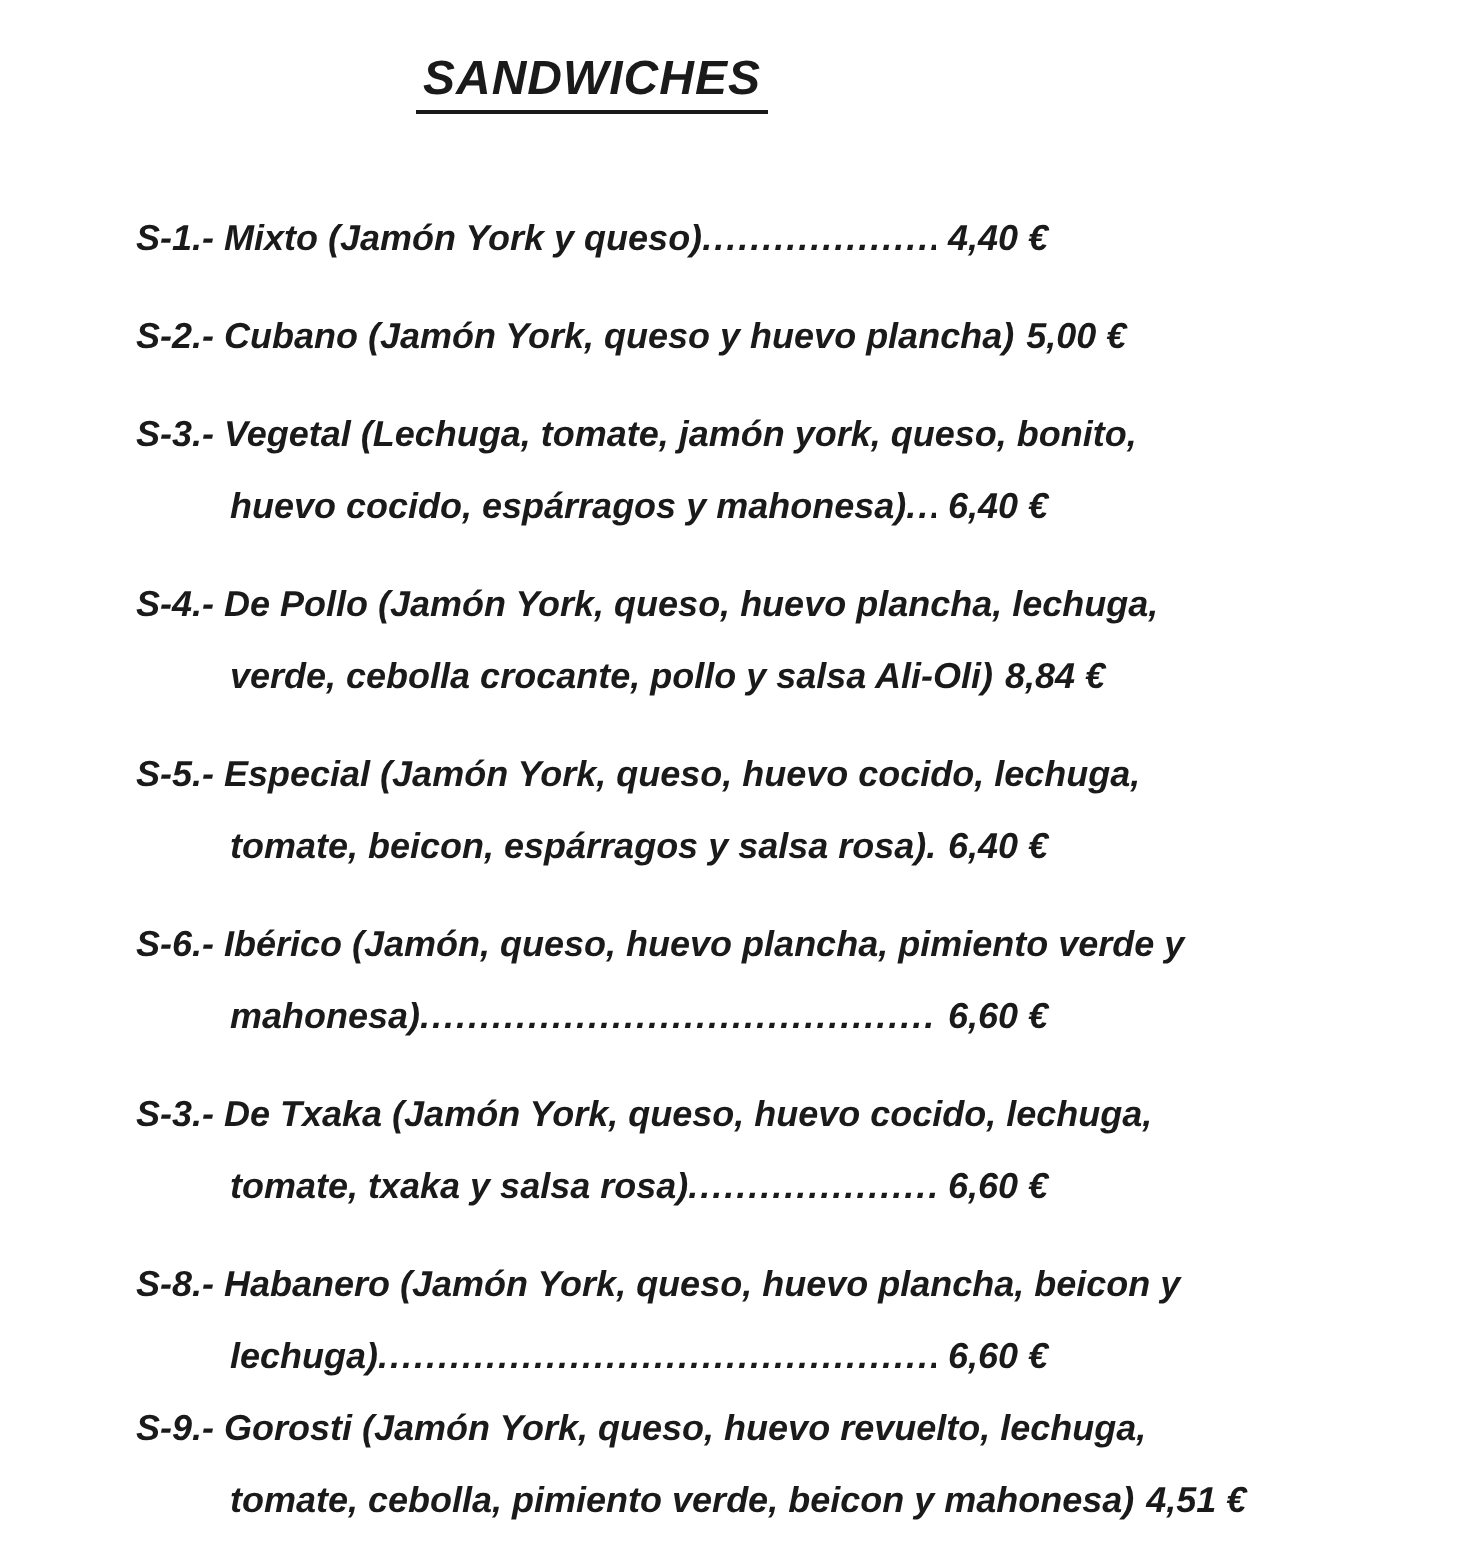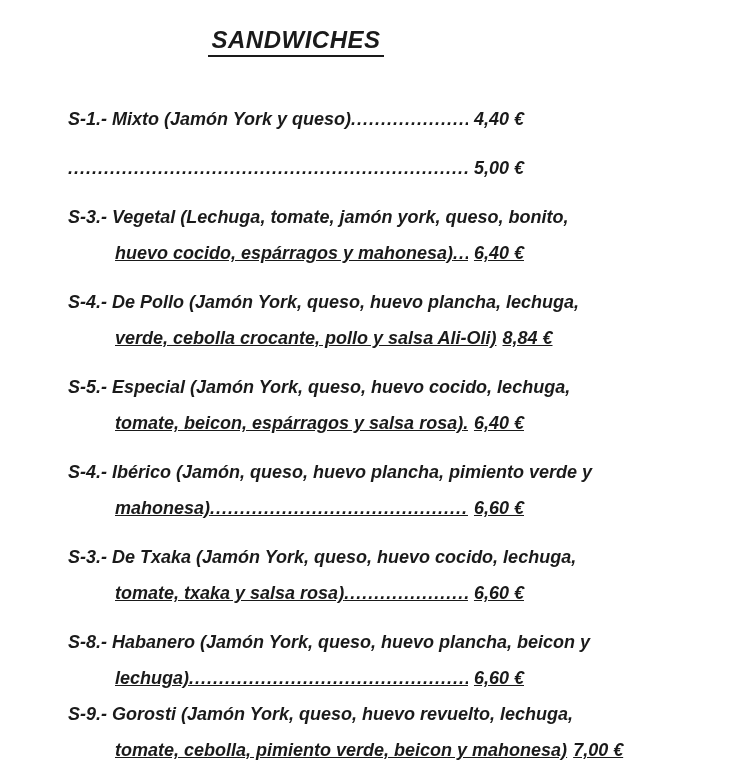--- a/index.html
+++ b/index.html
@@ -44,21 +44,20 @@
     margin-top: -13px; 
   }
   .line {
     display: flex;
     align-items: baseline;
     line-height: 36px;
     font-size: 18px;
   }
   .line.indent {
     padding-left: 47px;
-    text-decoration: underline;
   }
   .text {
     white-space: pre;
     flex: 0 0 auto;
   }
   .leader {
     flex: 1 1 auto;
     min-width: 0;
     overflow: hidden;
     white-space: nowrap;
@@ -82,20 +81,21 @@
     <div class="line line1">
       <span class="text">S-1.- Mixto (Jamón York y queso)</span>
       <span class="leader">........................................................................................................................................................</span>
       <span class="price">4,40 €</span>
     </div>
 
   </div>
 
   <div class="item">
     <div class="line line1">
+      <span class="text">S-2.- Cubano (Jamón York, queso y huevo plancha)</span>
       <span class="leader">........................................................................................................................................................</span>
       <span class="price">5,00 €</span>
     </div>
 
   </div>
 
   <div class="item">
     <div class="line line1">
       <span class="text">S-3.- Vegetal (Lechuga, tomate, jamón york, queso, bonito,</span>
 
@@ -126,21 +126,21 @@
     </div>
     <div class="line line2 indent">
       <span class="text">tomate, beicon, espárragos y salsa rosa)</span>
       <span class="leader">........................................................................................................................................................</span>
       <span class="price">6,40 €</span>
     </div>
   </div>
 
   <div class="item">
     <div class="line line1">
-      <span class="text">S-4.- Ibérico (Jamón, queso, huevo plancha, pimiento verde y</span>
+      <span class="text">S-6.- Ibérico (Jamón, queso, huevo plancha, pimiento verde y</span>
 
     </div>
     <div class="line line2 indent">
       <span class="text">mahonesa)</span>
       <span class="leader">........................................................................................................................................................</span>
       <span class="price">6,60 €</span>
     </div>
   </div>
 
   <div class="item">
@@ -168,17 +168,17 @@
   </div>
 
   <div class="item tight">
     <div class="line line1">
       <span class="text">S-9.- Gorosti (Jamón York, queso, huevo revuelto, lechuga,</span>
 
     </div>
     <div class="line line2 indent">
       <span class="text">tomate, cebolla, pimiento verde, beicon y mahonesa)</span>
       <span class="leader">........................................................................................................................................................</span>
-      <span class="price">7,00 €</span>
+      <span class="price">4,51 €</span>
     </div>
   </div>
 </div>
 </div>
 
 </body></html>

